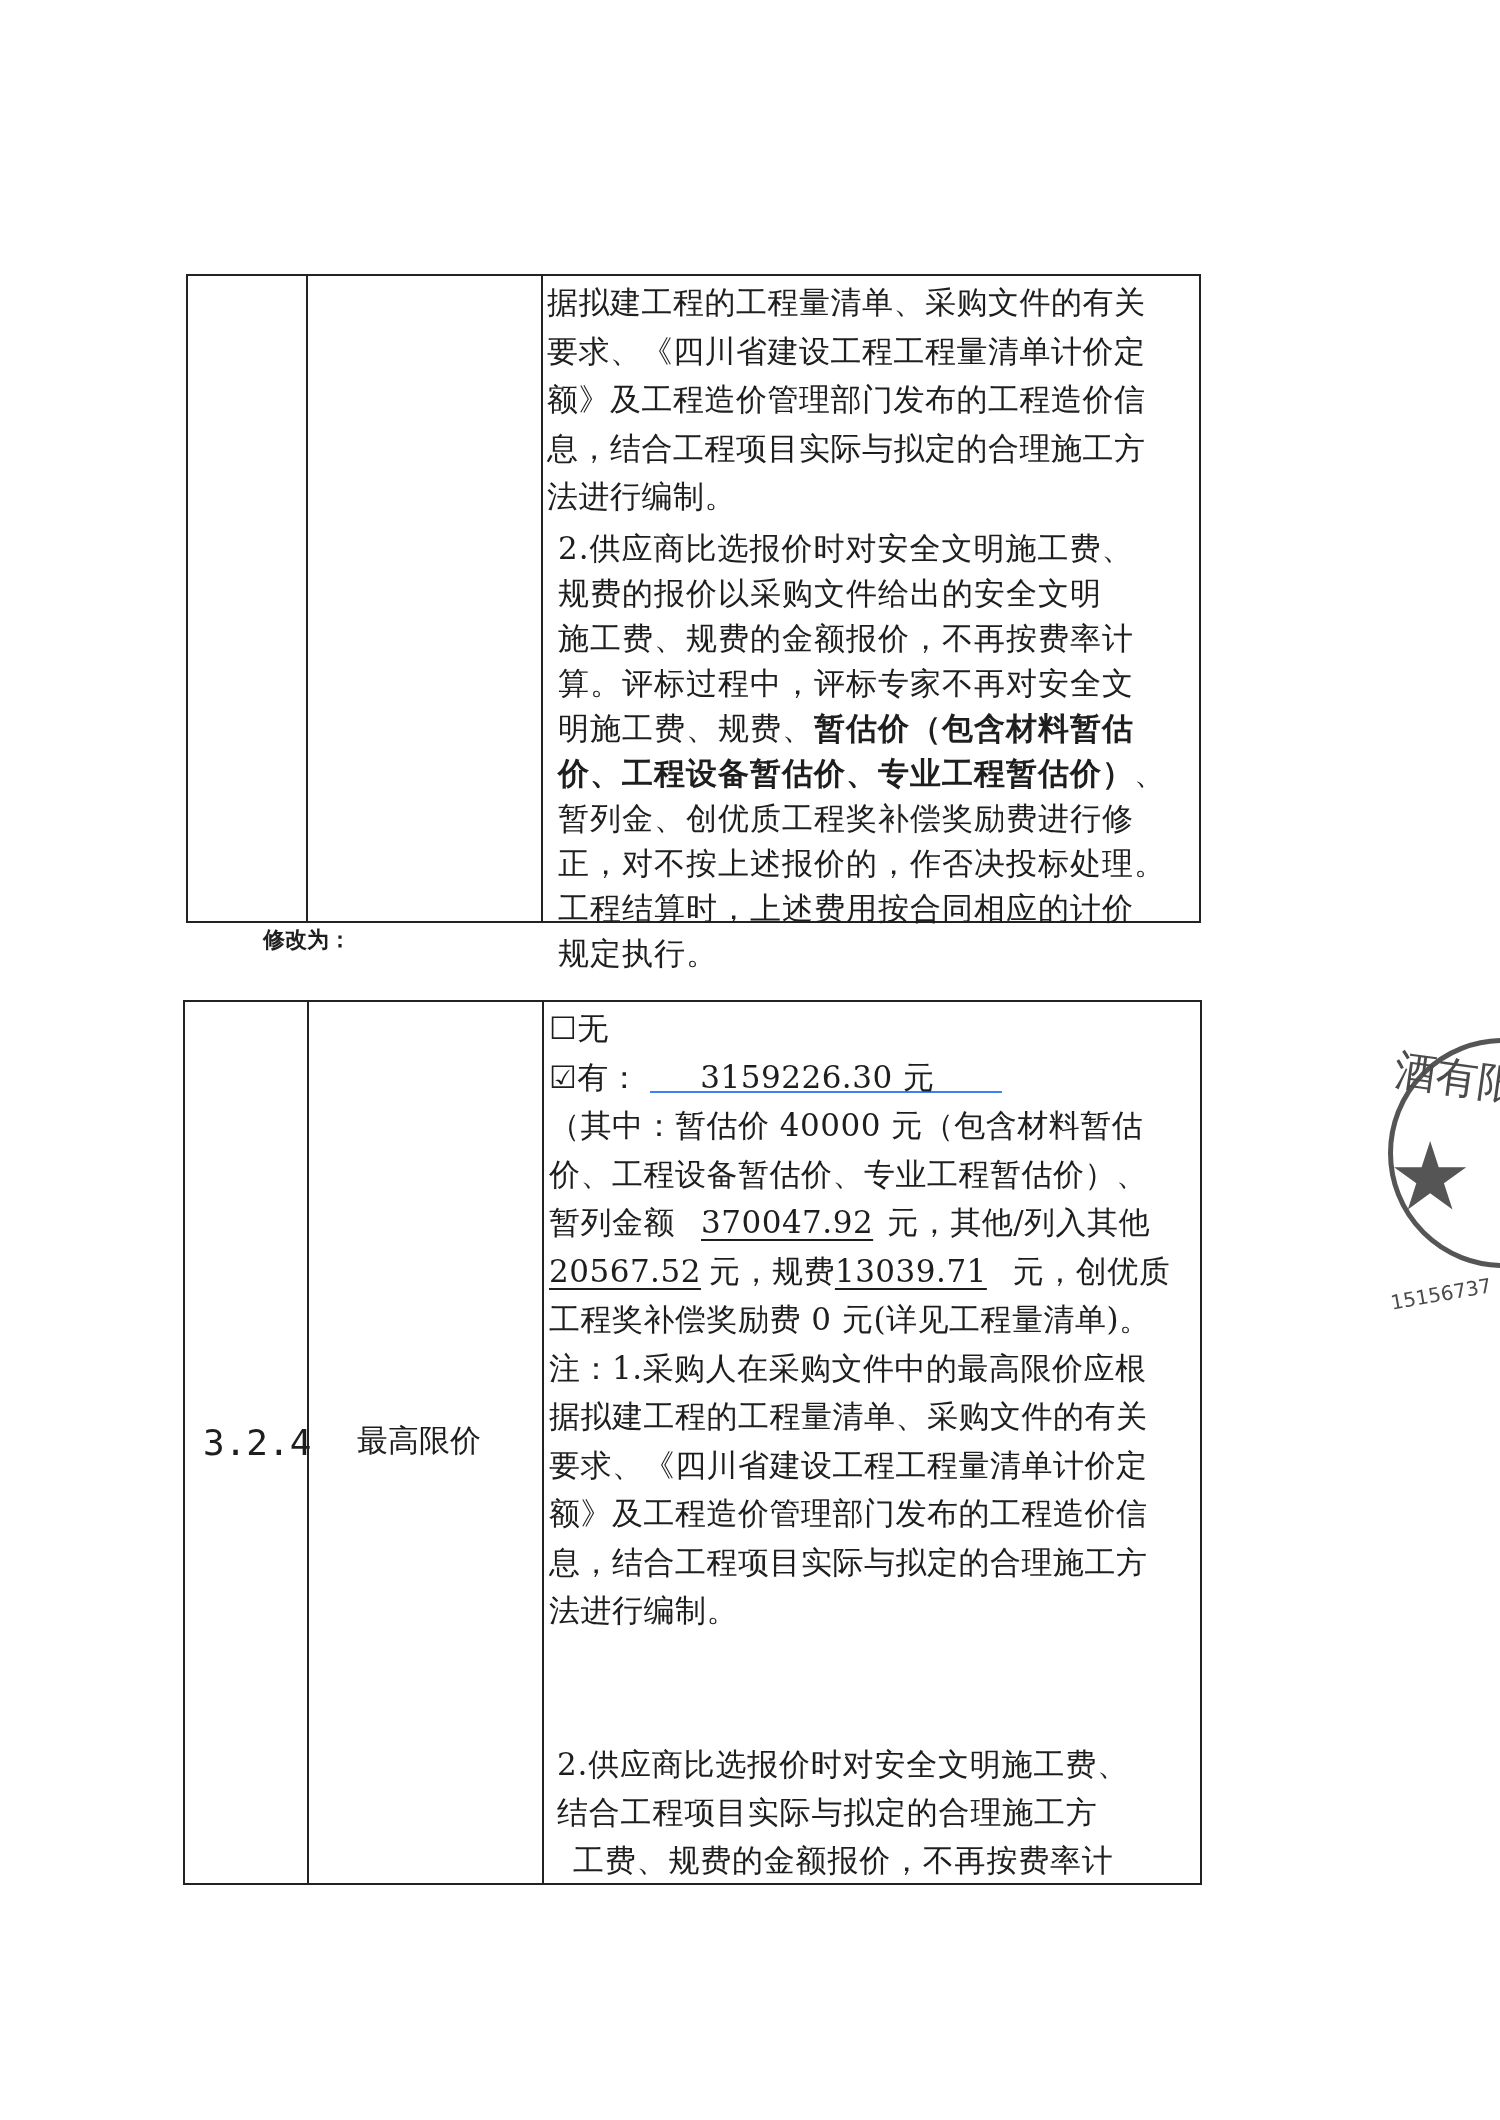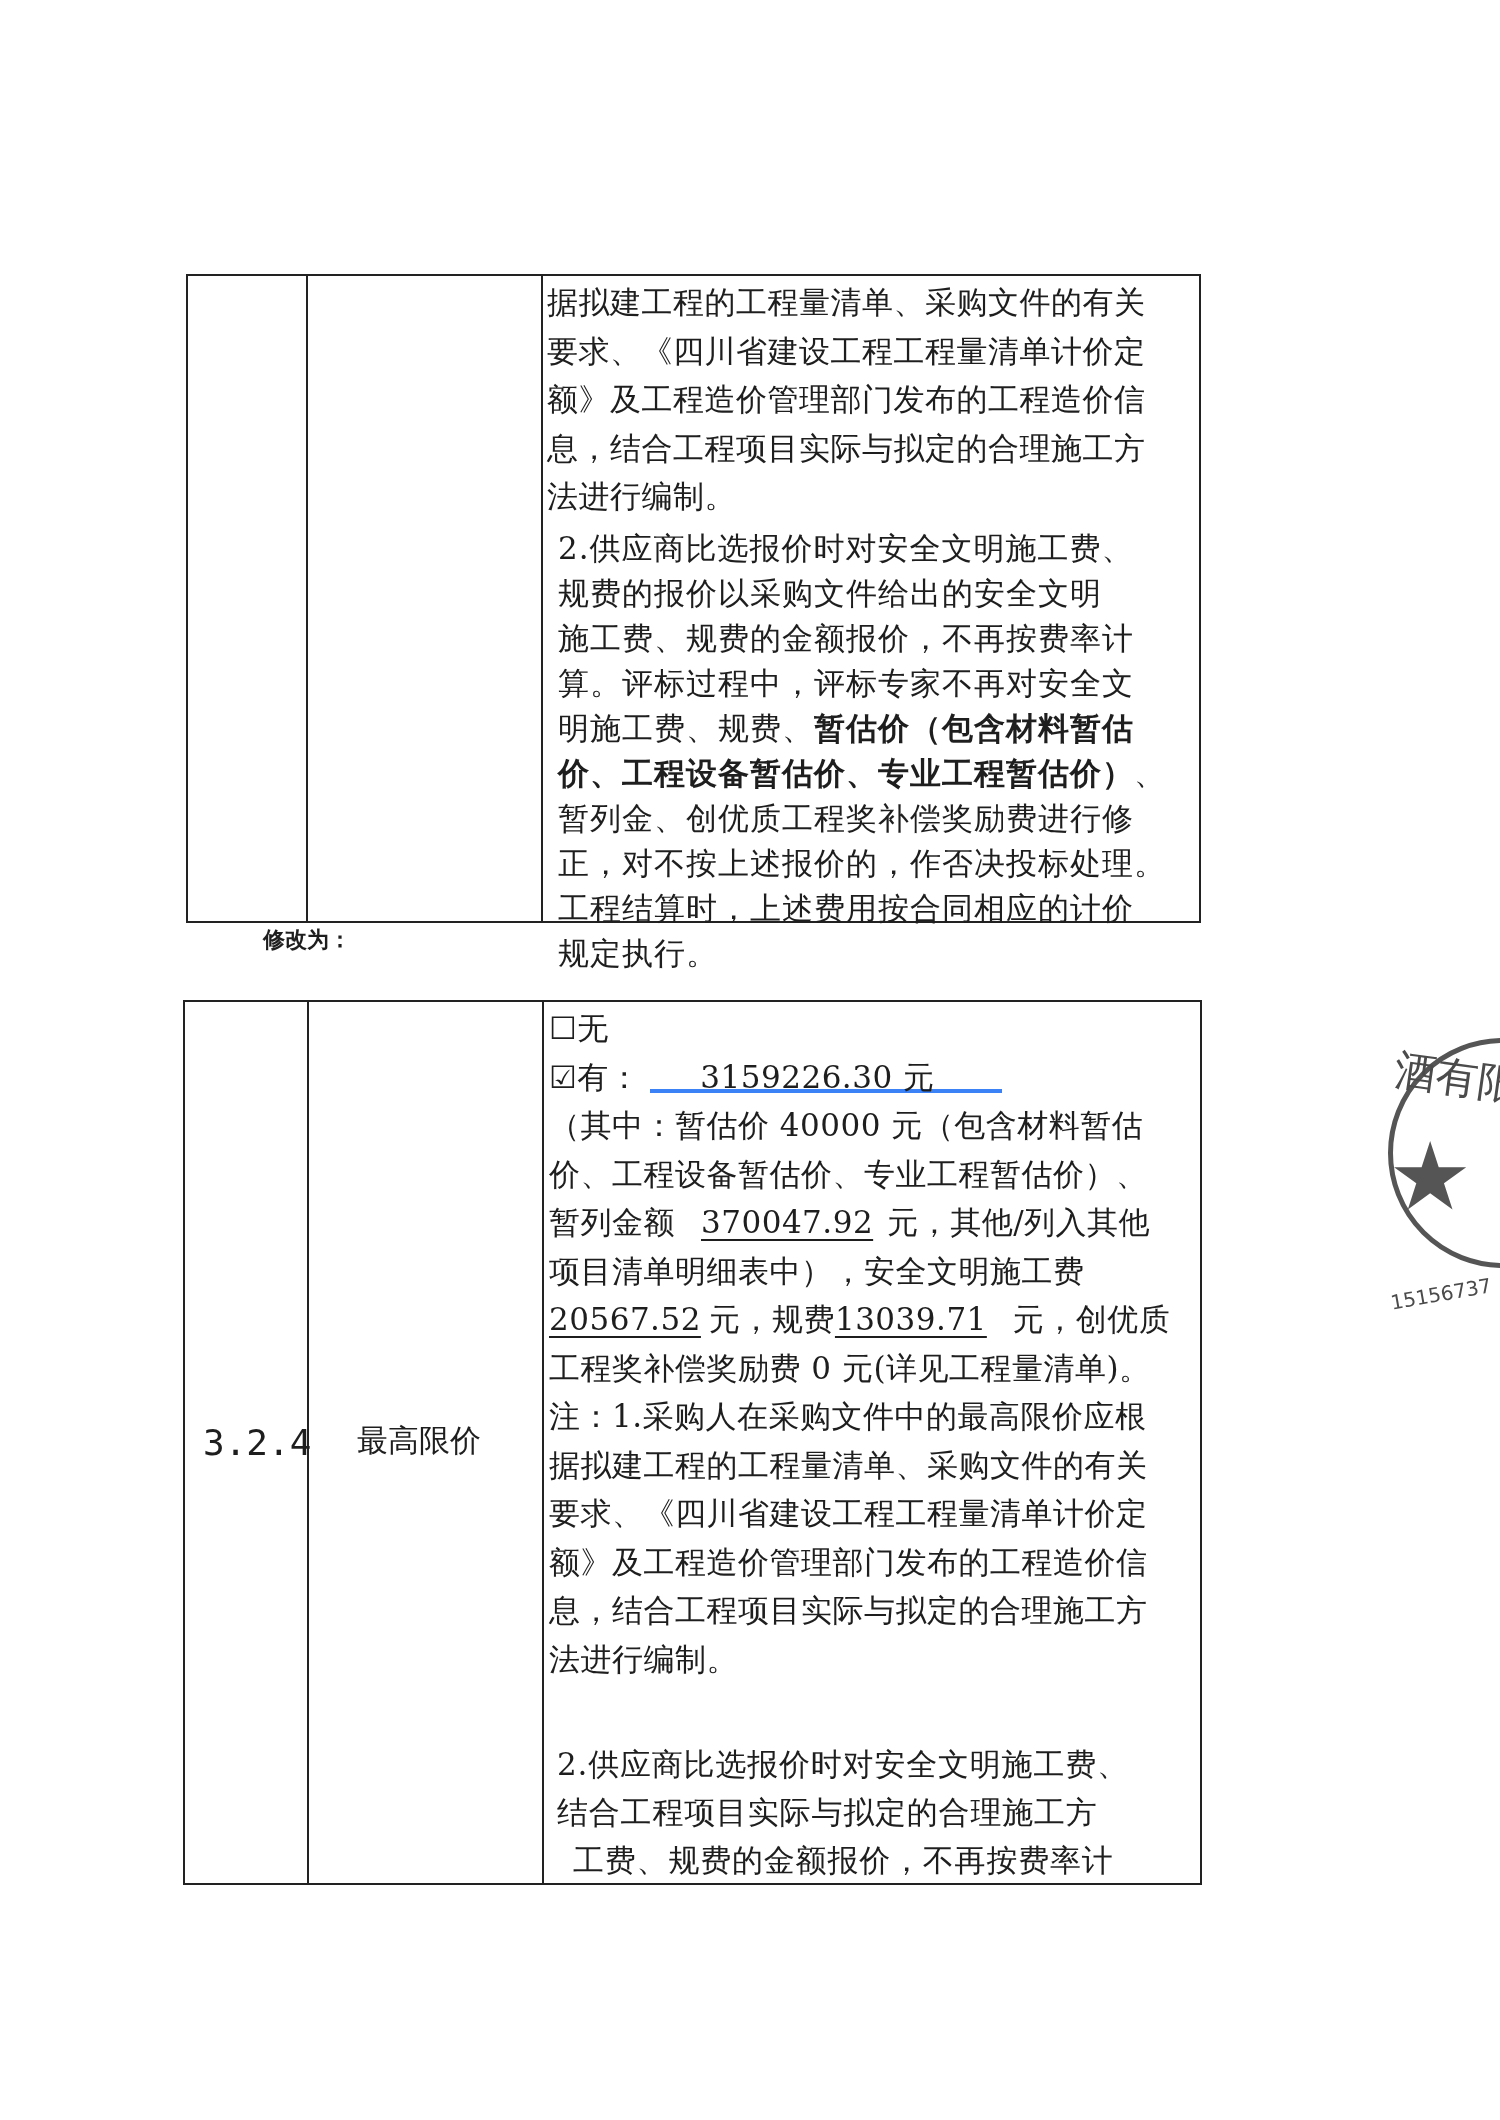--- a/index.html
+++ b/index.html
@@ -59,25 +59,24 @@
 
 <div class="tbl" style="left:183px; top:1000px; width:1019px; height:885px;">
   <div class="vline" style="left:122px;"></div>
   <div class="vline" style="left:357px;"></div>
 
   <div class="center-cell" style="left:18px; top:420px; font-family:'DejaVu Sans Mono','Liberation Mono',monospace; font-size:36px;">3.2.4</div>
   <div class="center-cell" style="left:172px; top:418px; font-size:31px;">最高限价</div>
 
   <div class="cell-text" style="left:364px; top:2px;">
     <span class="line">☐无</span>
-    <span class="line"><span>☑有：</span><span class="u" style="display:inline-block; width:352px; margin-left:10px; border-bottom:4px solid #3b82f6; text-decoration:none; padding-left:50px; box-sizing:border-box; height:40px;"><span>3159226.30 元</span></span></span>
+    <span class="line"><span>☑有：</span><span class="u" style="display:inline-block; width:352px; margin-left:10px; border-bottom:2px solid #3b82f6; text-decoration:none; padding-left:50px; box-sizing:border-box; height:40px;"><span>3159226.30 元</span></span></span>
     <span class="line">（其中：暂估价 40000 元（包含材料暂估</span>
     <span class="line">价、工程设备暂估价、专业工程暂估价）、</span>
     <span class="line"><span>暂列金额</span><span class="u" style="padding:0 14px 9px 26px;"><span>370047.92</span></span><span>元，其他/列入其他</span></span>
-    <span class="line">项目清单明细表中），安全文明施工费</span>
     <span class="line"><span class="u" style="padding-right:8px;"><span>20567.52</span></span><span>元，规费</span><span class="u" style="padding-right:26px;"><span>13039.71</span></span><span>元，创优质</span></span>
     <span class="line">工程奖补偿奖励费 0 元(详见工程量清单)。</span>
     <span class="line">注：1.采购人在采购文件中的最高限价应根</span>
     <span class="line">据拟建工程的工程量清单、采购文件的有关</span>
     <span class="line">要求、《四川省建设工程工程量清单计价定</span>
     <span class="line">额》及工程造价管理部门发布的工程造价信</span>
     <span class="line">息，结合工程项目实际与拟定的合理施工方</span>
     <span class="line">法进行编制。</span>
   </div>
 

